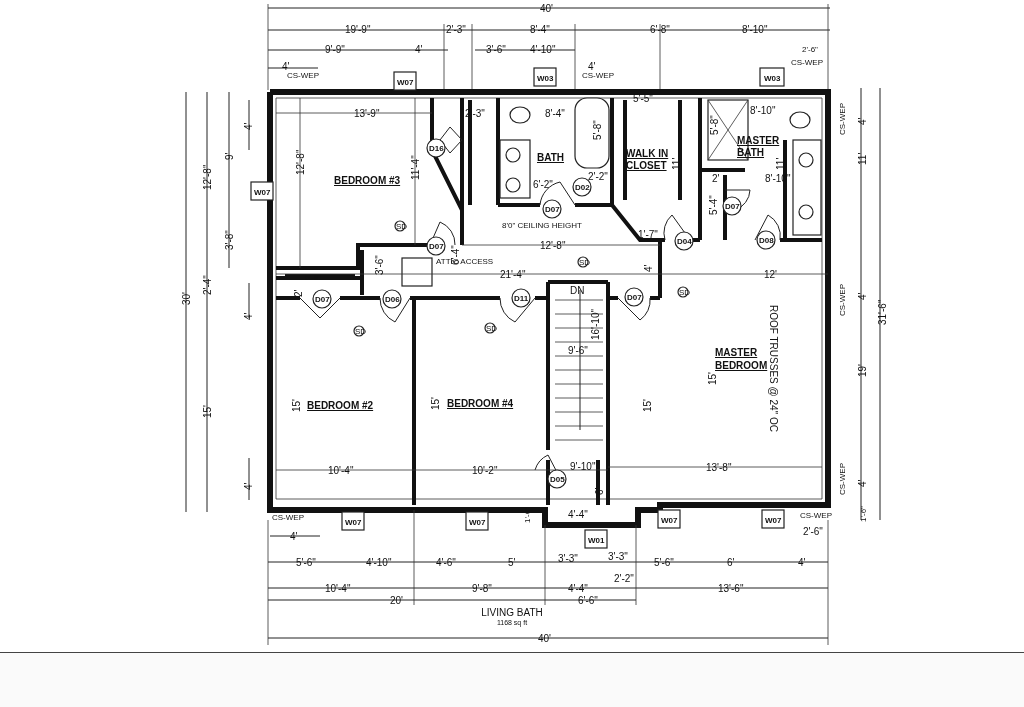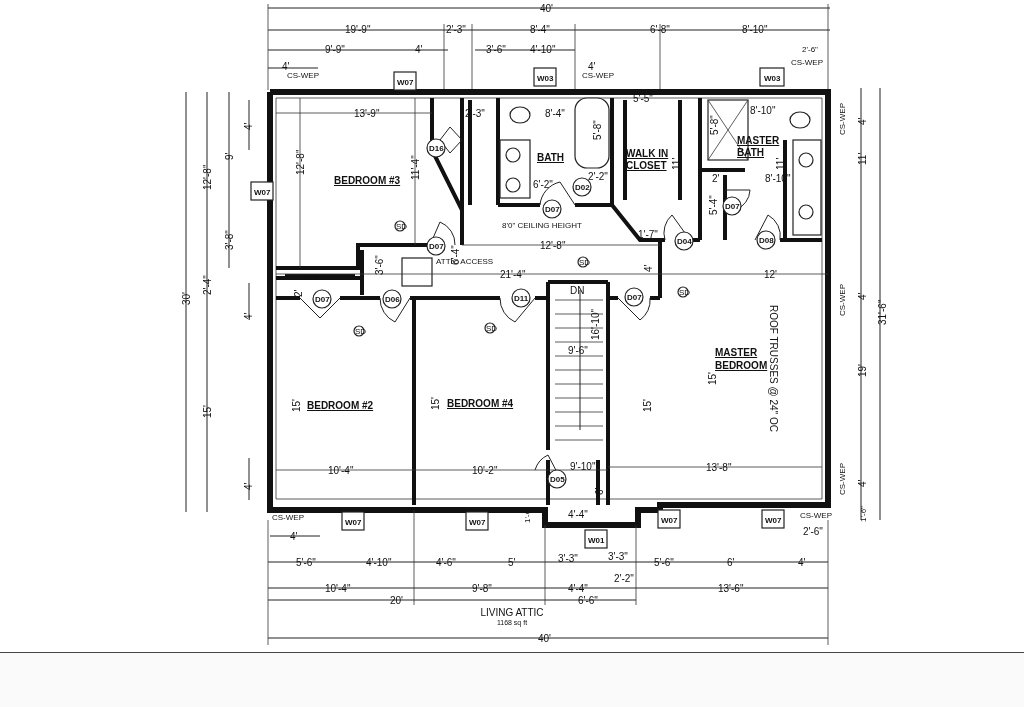--- a/index.html
+++ b/index.html
@@ -391,15 +391,15 @@
     <line class="thin" x1="268" y1="638" x2="828" y2="638"></line>
     <text class="dim" x="538" y="642">40'</text>
     <line class="hair" x1="268" y1="520" x2="268" y2="645"></line>
     <line class="hair" x1="828" y1="520" x2="828" y2="645"></line>
     <line class="hair" x1="545" y1="525" x2="545" y2="605"></line>
     <line class="hair" x1="636" y1="525" x2="636" y2="605"></line>
     <line class="hair" x1="414" y1="510" x2="414" y2="605"></line>
   </g>
 </svg>
 
-<div class="footer" id="living-title">LIVING ATTIC</div>
+<div class="footer" id="living-title">LIVING BATH</div>
 <div class="footer" id="living-sqft">1168 sq ft</div>
 <div id="bottom-edge"></div>
 
 </body></html>

